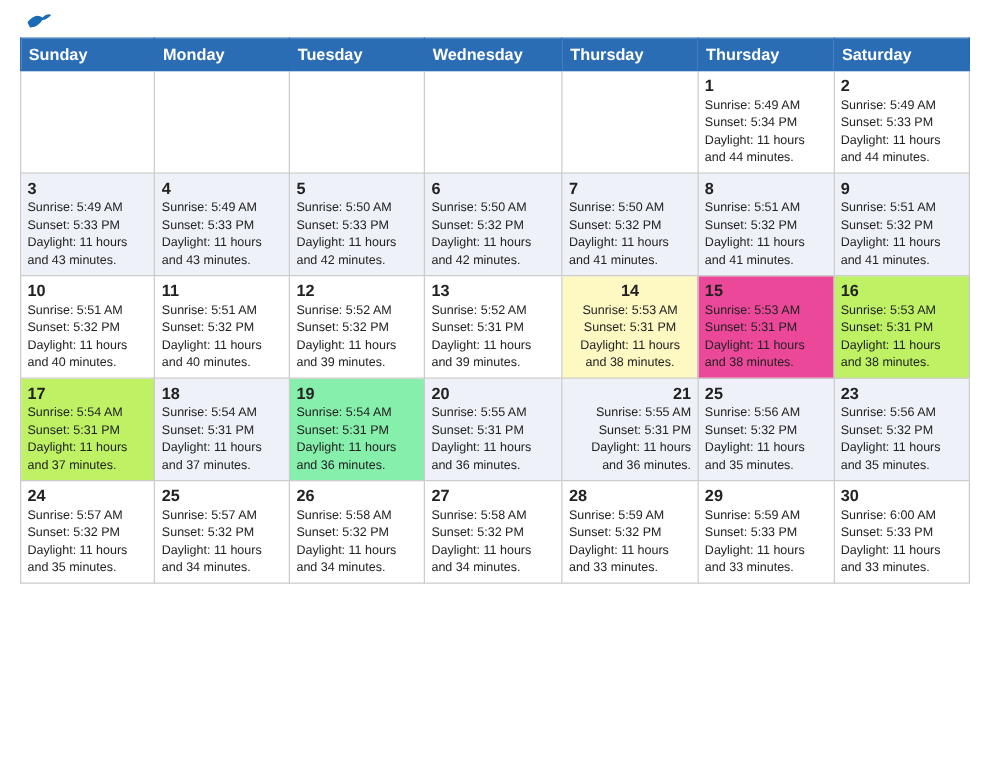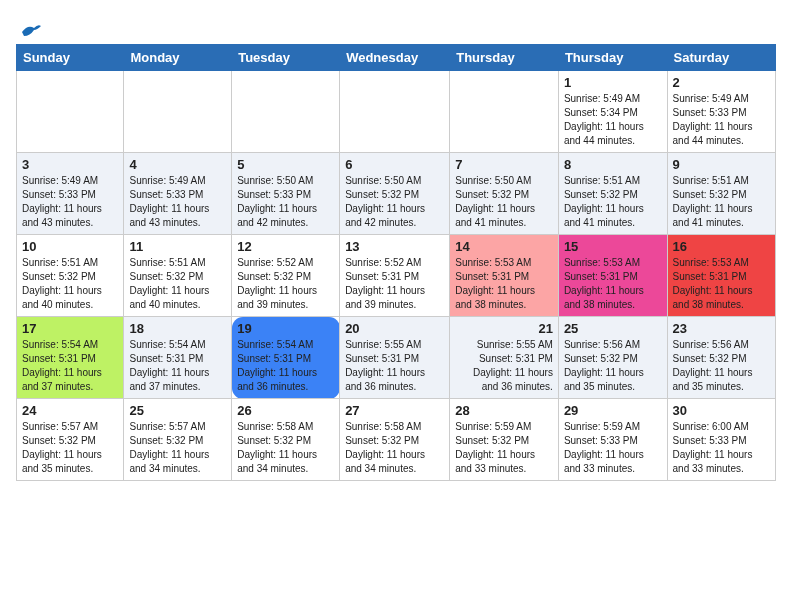--- a/index.html
+++ b/index.html
@@ -5,21 +5,21 @@
     * { box-sizing: border-box; margin: 0; padding: 0; }
     body {
       font-family: Arial, sans-serif;
       background: #fff;
       width: 792px;
       min-height: 612px;
       overflow: hidden;
     }
     .page {
       width: 792px;
-      padding: 24px 16px 10px 16px;
+      padding: 10px 16px 10px 16px;
     }
     .header {
       display: flex;
       align-items: flex-start;
       justify-content: space-between;
       margin-bottom: 4px;
     }
     .logo {
       display: flex;
       flex-direction: column;
@@ -221,35 +221,35 @@
 Daylight: 11 hours
 and 39 minutes.</div>
           </td>
           <td style="background: rgb(255, 255, 255);">
             <span class="day-number">13</span>
             <div class="day-info" style="white-space: pre-line;">Sunrise: 5:52 AM
 Sunset: 5:31 PM
 Daylight: 11 hours
 and 39 minutes.</div>
           </td>
-          <td style="background: #fca5a5;">
+          <td style="background: #fef9c3; text-align: center;">
             <span class="day-number">14</span>
             <div class="day-info" style="white-space: pre-line;">Sunrise: 5:53 AM
 Sunset: 5:31 PM
 Daylight: 11 hours
 and 38 minutes.</div>
           </td>
           <td style="background: #ec4899;">
             <span class="day-number">15</span>
             <div class="day-info" style="white-space: pre-line;">Sunrise: 5:53 AM
 Sunset: 5:31 PM
 Daylight: 11 hours
 and 38 minutes.</div>
           </td>
-          <td style="background: #ef4444;">
+          <td style="background: #bef264;">
             <span class="day-number">16</span>
             <div class="day-info" style="white-space: pre-line;">Sunrise: 5:53 AM
 Sunset: 5:31 PM
 Daylight: 11 hours
 and 38 minutes.</div>
           </td>
         </tr>
         <tr>
           <td style="background: #bef264;">
             <span class="day-number">17</span>
@@ -258,21 +258,21 @@
 Daylight: 11 hours
 and 37 minutes.</div>
           </td>
           <td style="background: rgb(238, 242, 248);">
             <span class="day-number">18</span>
             <div class="day-info" style="white-space: pre-line;">Sunrise: 5:54 AM
 Sunset: 5:31 PM
 Daylight: 11 hours
 and 37 minutes.</div>
           </td>
-          <td style="background: #3b82f6; border-radius: 11px;">
+          <td style="background: #86efac;">
             <span class="day-number">19</span>
             <div class="day-info" style="white-space: pre-line;">Sunrise: 5:54 AM
 Sunset: 5:31 PM
 Daylight: 11 hours
 and 36 minutes.</div>
           </td>
           <td style="background: rgb(238, 242, 248);">
             <span class="day-number">20</span>
             <div class="day-info" style="white-space: pre-line;">Sunrise: 5:55 AM
 Sunset: 5:31 PM

